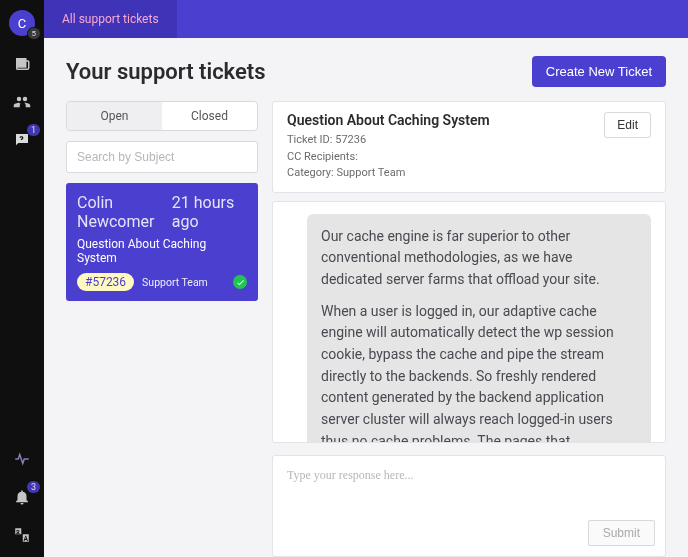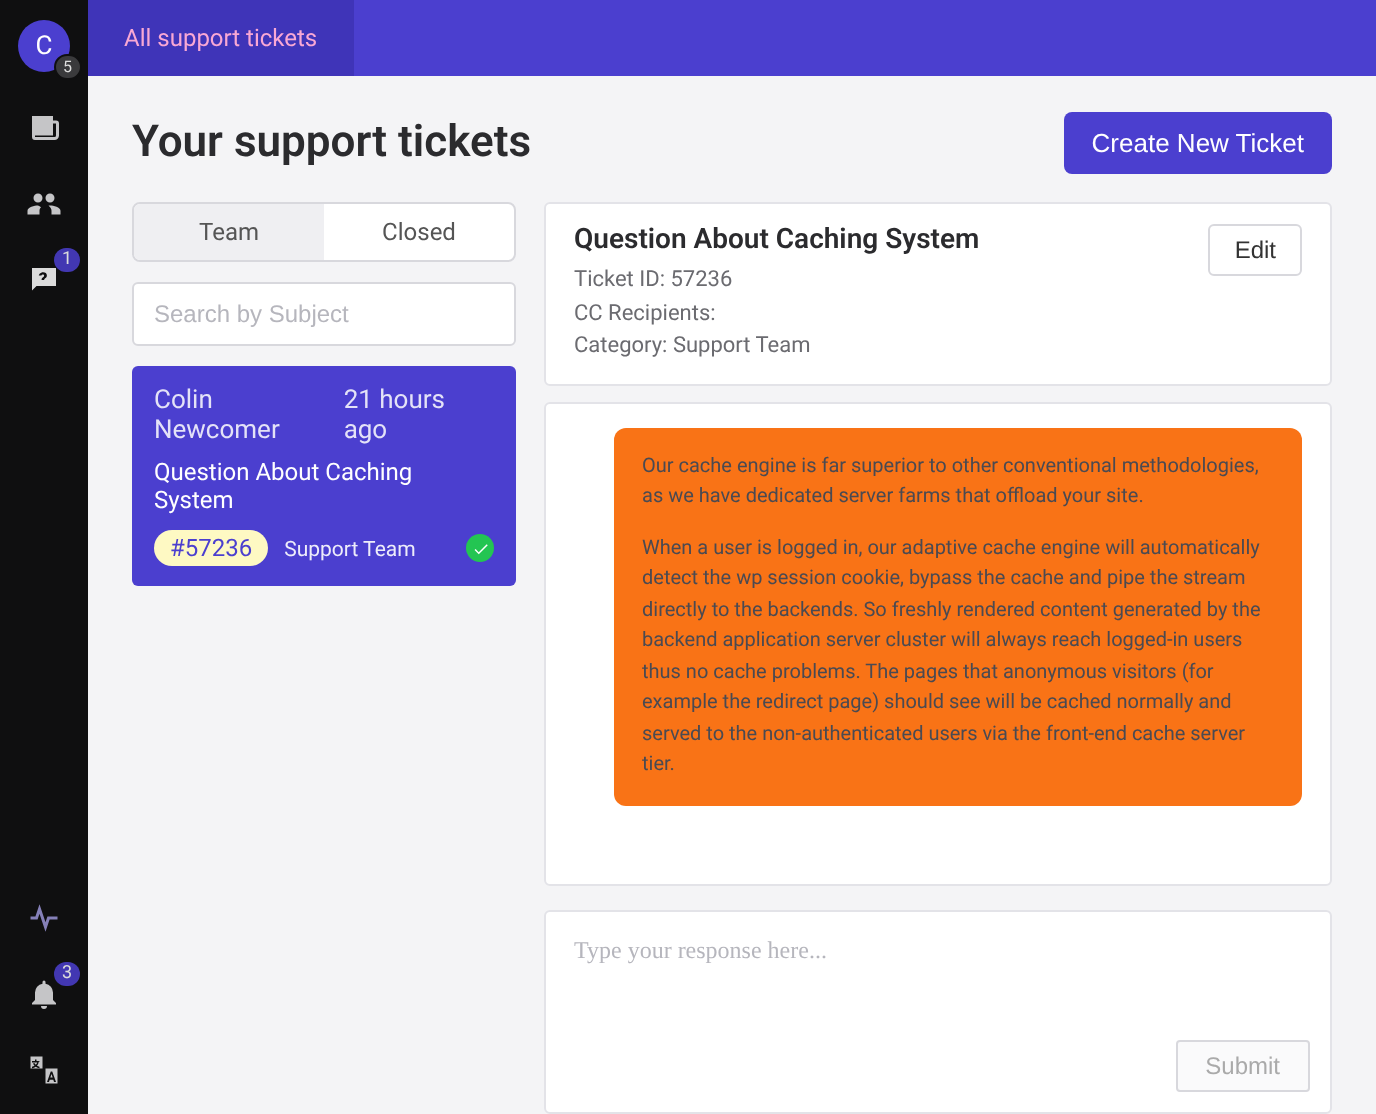--- a/index.html
+++ b/index.html
@@ -44,21 +44,21 @@
 
   
   .list-panel { width:192px; flex-shrink:0; display:flex; flex-direction:column; gap:10px; }
   .pill-tabs { display:flex; border:1px solid #d8d8dd; border-radius:4px; overflow:hidden; background:#fff; }
   .pill-tab { flex:1; text-align:center; padding:7px 0; font-size:12px; color:#555; cursor:pointer; }
   .pill-tab.active { background:#efeff2; }
   .search-box { border:1px solid #d8d8dd; background:#fff; border-radius:3px; }
   .search-box input { width:100%; border:none; outline:none; padding:8px 10px; font-size:12px; color:#3b82f6; background:transparent; }
   .search-box input::placeholder { color:#b6b6bd; }
   .ticket-card { background:#4b3fcf; color:#fff; border-radius:3px; padding:10px 11px; }
-  .tc-row1 { display:flex; justify-content:flex-start; font-size:13px; opacity:.85; margin-bottom:6px; }
+  .tc-row1 { display:flex; justify-content:flex-start; font-size:16px; opacity:.85; margin-bottom:6px; }
   .tc-title { font-size:12px; margin-bottom:8px; }
   .tc-row3 { display:flex; align-items:center; gap:8px; }
   .tc-id { background:#fef9c3; color:#4b3fcf; border-radius:10px; font-size:12px; padding:2px 8px; }
   .tc-cat { font-size:10.5px; opacity:.9; }
   .tc-check {
     margin-left:auto; width:14px; height:14px; background:#23c552; border-radius:50%;
     display:flex; align-items:center; justify-content:center;
   }
   .tc-check svg { width:9px; height:9px; fill:#fff; }
 
@@ -67,21 +67,21 @@
   .detail-header {
     background:#fff; border:1px solid #e3e3e8; border-radius:3px; padding:10px 14px;
     display:flex; justify-content:space-between; align-items:flex-start; margin-bottom:8px;
   }
   .dh-title { font-size:14px; font-weight:600; color:#2b2b2e; margin-bottom:4px; }
   .dh-meta { font-size:11px; color:#6b6b70; line-height:1.5; }
   .btn-edit { border:1px solid #d8d8dd; background:#fff; color:#333; border-radius:3px; padding:5px 12px; font-size:12px; cursor:pointer; }
 
   .thread { background:#fff; border:1px solid #e3e3e8; border-radius:3px; flex:1; min-height:0; overflow:auto; padding:12px 14px 10px 14px; }
   .message-bubble {
-    background:#f97316; border-radius:6px; padding:12px 14px; font-size:10px;
+    background:#e5e5e5; border-radius:6px; padding:12px 14px; font-size:14px;
     color:#4a4a52; line-height:1.55; margin-left:20px;
   }
   .message-bubble p { margin-bottom:10px; }
   .message-bubble p:last-child { margin-bottom:0; }
 
   .compose { background:#fff; border:1px solid #e3e3e8; border-radius:3px; margin-top:12px; }
   .compose textarea {
     width:100%; border:none; outline:none; resize:none; padding:12px 14px; font-size:12px;
     color:#555; min-height:52px; background:transparent; font-family:Liberation Serif, serif;
   }
@@ -143,21 +143,21 @@
   <div class="content">
     <div class="header-row">
       <h1 class="page-title">Your support tickets</h1>
       <button class="btn-primary">Create New Ticket</button>
     </div>
 
     <div class="panels">
 
       <div class="list-panel">
         <div class="pill-tabs">
-          <div class="pill-tab active">Team</div>
+          <div class="pill-tab active">Open</div>
           <div class="pill-tab">Closed</div>
         </div>
         <div class="search-box">
           <input type="text" placeholder="Search by Subject" style="">
         </div>
         <div class="ticket-card">
           <div class="tc-row1">
             <span>Colin Newcomer</span>
             <span>21 hours ago</span>
           </div>

